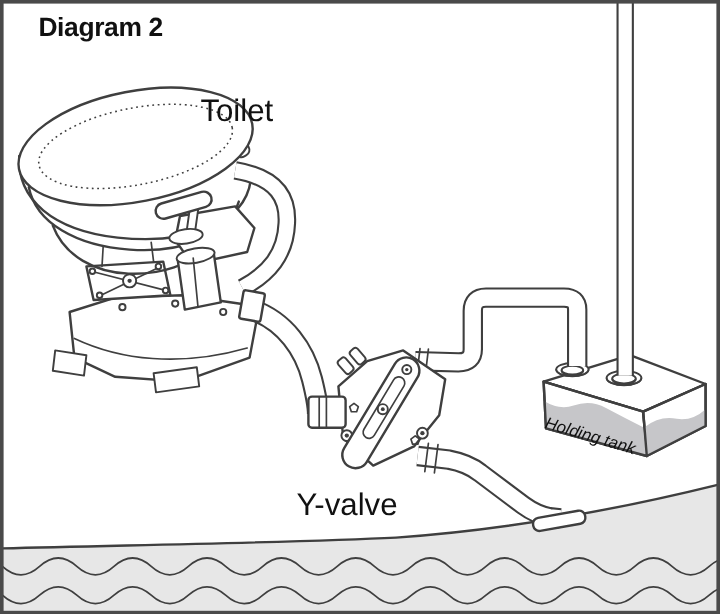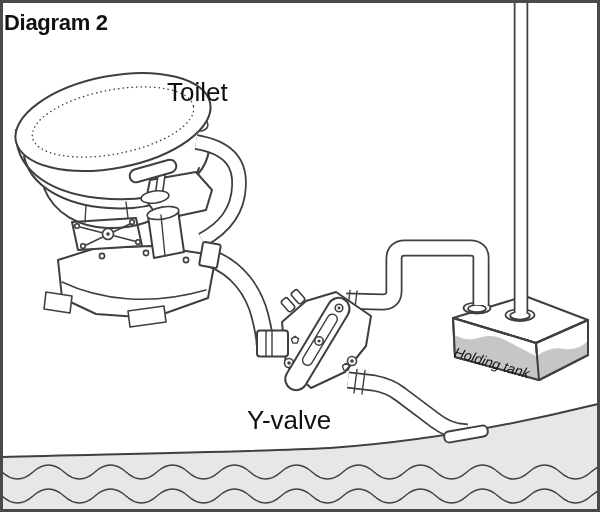--- a/index.html
+++ b/index.html
@@ -11,21 +11,21 @@
   .lnf {stroke:var(--line,#3f3f3f);fill:#fff;stroke-width:2;stroke-linejoin:round;}
   .lnft{stroke:var(--line,#3f3f3f);fill:#fff;stroke-width:1.6;stroke-linejoin:round;}
   .dot {stroke:var(--line,#3f3f3f);fill:none;stroke-width:1.3;stroke-dasharray:1.5 3;}
   .pc  {stroke:var(--line,#3f3f3f);fill:none;stroke-linecap:butt;}
   .pw  {stroke:#fff;fill:none;stroke-linecap:butt;}
   .bolt{stroke:var(--line,#3f3f3f);fill:#fff;stroke-width:1.6;}
   .pin {fill:var(--line,#3f3f3f);stroke:none;}
   .liquid{fill:var(--tank-liquid,#c6c6c9);stroke:none;}
   .water {fill:var(--water,#e7e7e7);stroke:none;}
   .lbl{position:absolute;color:var(--text,#111);white-space:nowrap;}
-  #title-lbl{left:4px;top:10px;font-size:22px;font-weight:bold;letter-spacing:-0.3px;}
+  #title-lbl{left:32px;top:10px;font-size:22px;font-weight:bold;letter-spacing:-0.3px;}
   #toilet-lbl{left:167px;top:77px;font-size:26px;}
   #yvalve-lbl{left:247px;top:405px;font-size:26px;}
   #tank-lbl{left:457px;top:344px;font-size:14px;font-style:italic;
             transform:rotate(16.5deg);transform-origin:left top;}
 </style>
 </head>
 <body>
 
 <div id="stage">
 

